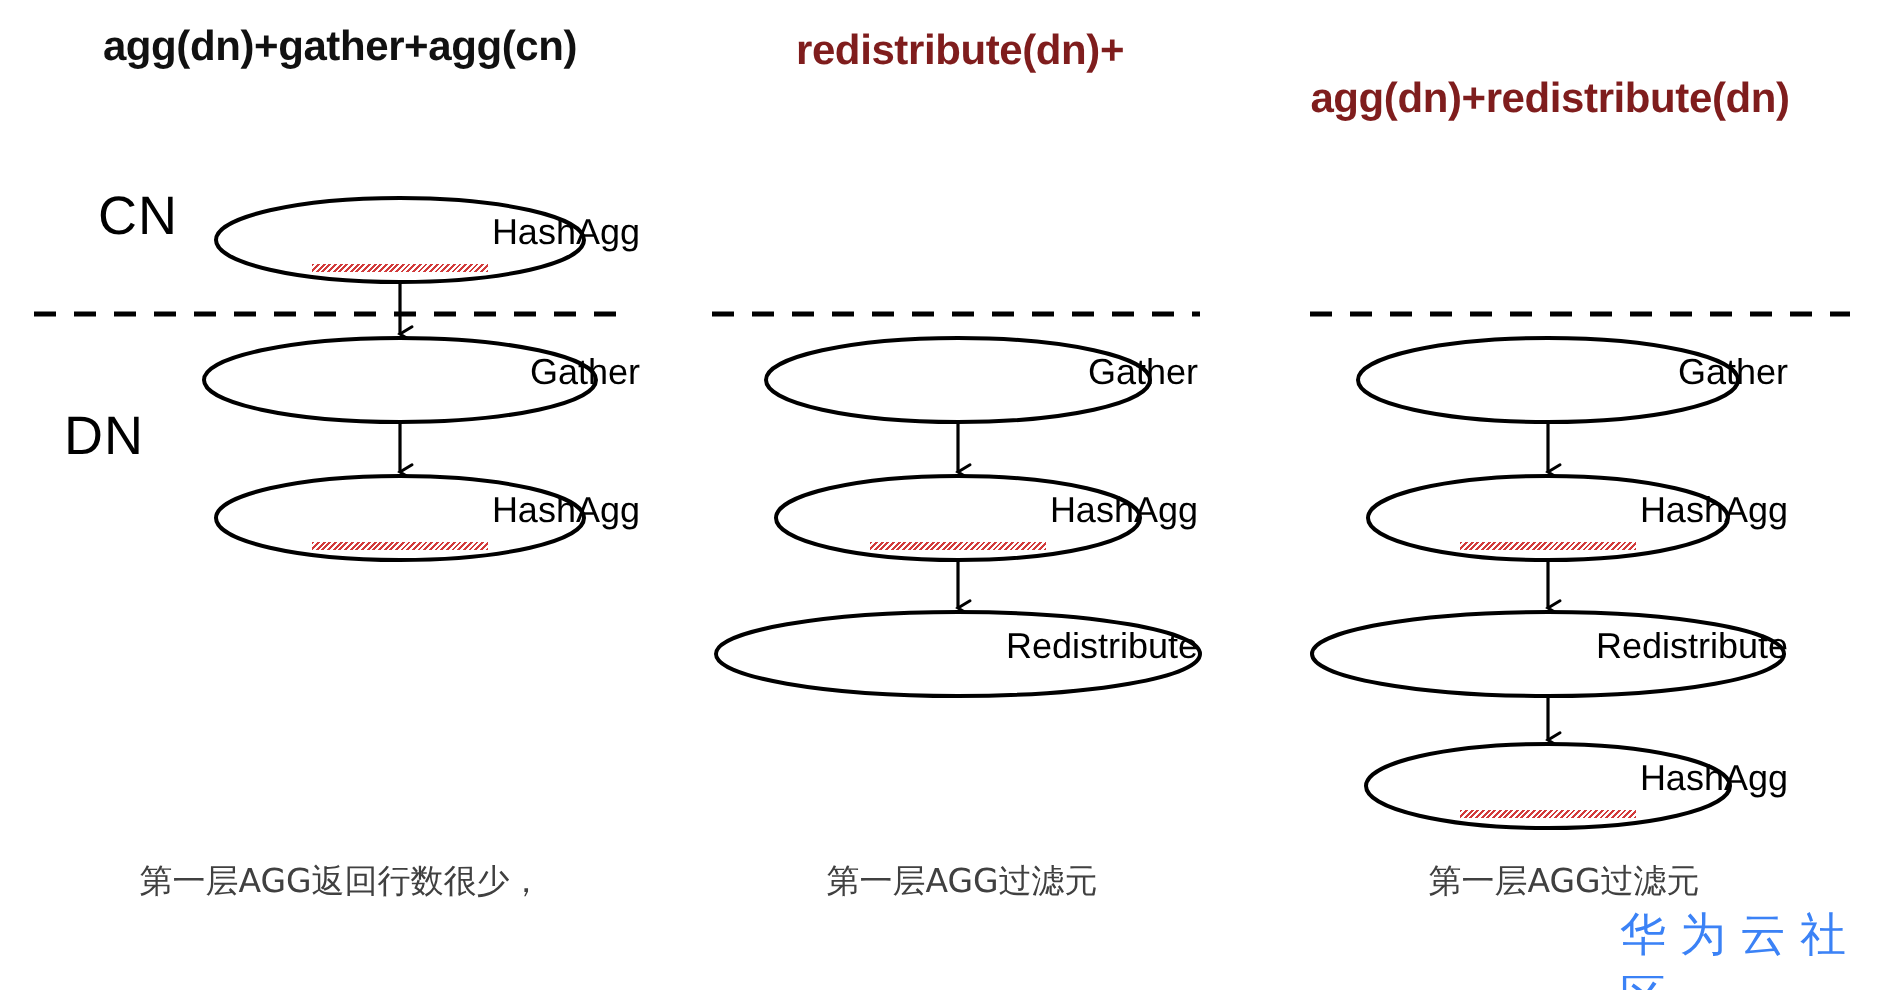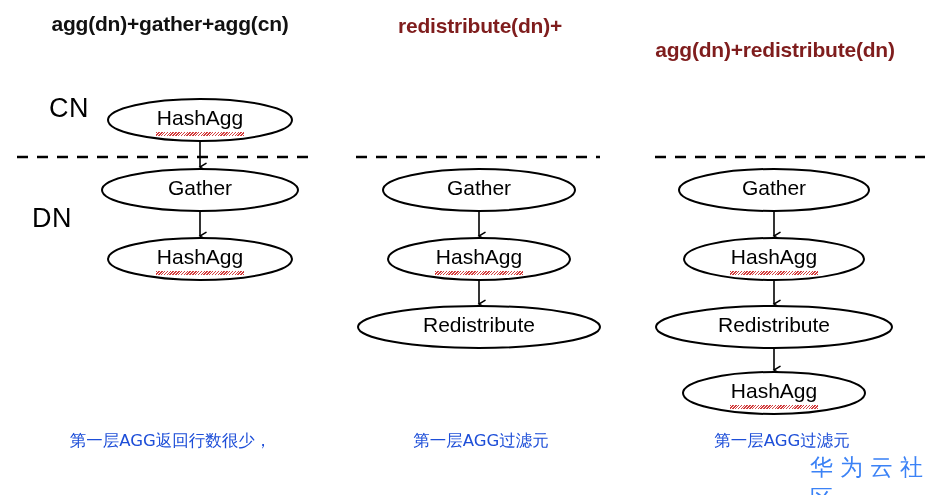--- a/index.html
+++ b/index.html
@@ -44,32 +44,32 @@
     position: absolute;
     font-size: 27px;
     color: #000000;
     letter-spacing: 0.5px;
   }
   #label-cn { left: 20px; top: 93px; margin-left: 29px; }
   #label-dn { left: 32px; top: 203px; }
 
   .node-label {
     position: absolute;
-    font-size: 21px;
+    font-size: 18px;
     color: #000000;
-    text-align: center;
+    text-align: right;
     white-space: nowrap;
     pointer-events: none;
   }
   .caption {
     position: absolute;
     text-align: center;
     font-size: 16.5px;
     line-height: 1.35;
-    color: #1d4ed8;
+    color: #404040;
     font-family: "DejaVu Sans", "Liberation Sans", sans-serif;
   }
   #caption-col1 { left: 8px;   top: 430px; width: 325px; }
   #caption-col2 { left: 350px; top: 430px; width: 262px; }
   #caption-col3 { left: 632px; top: 430px; width: 300px; }
 
   .watermark {
     position: absolute;
     left: 810px;
     top: 452px;

